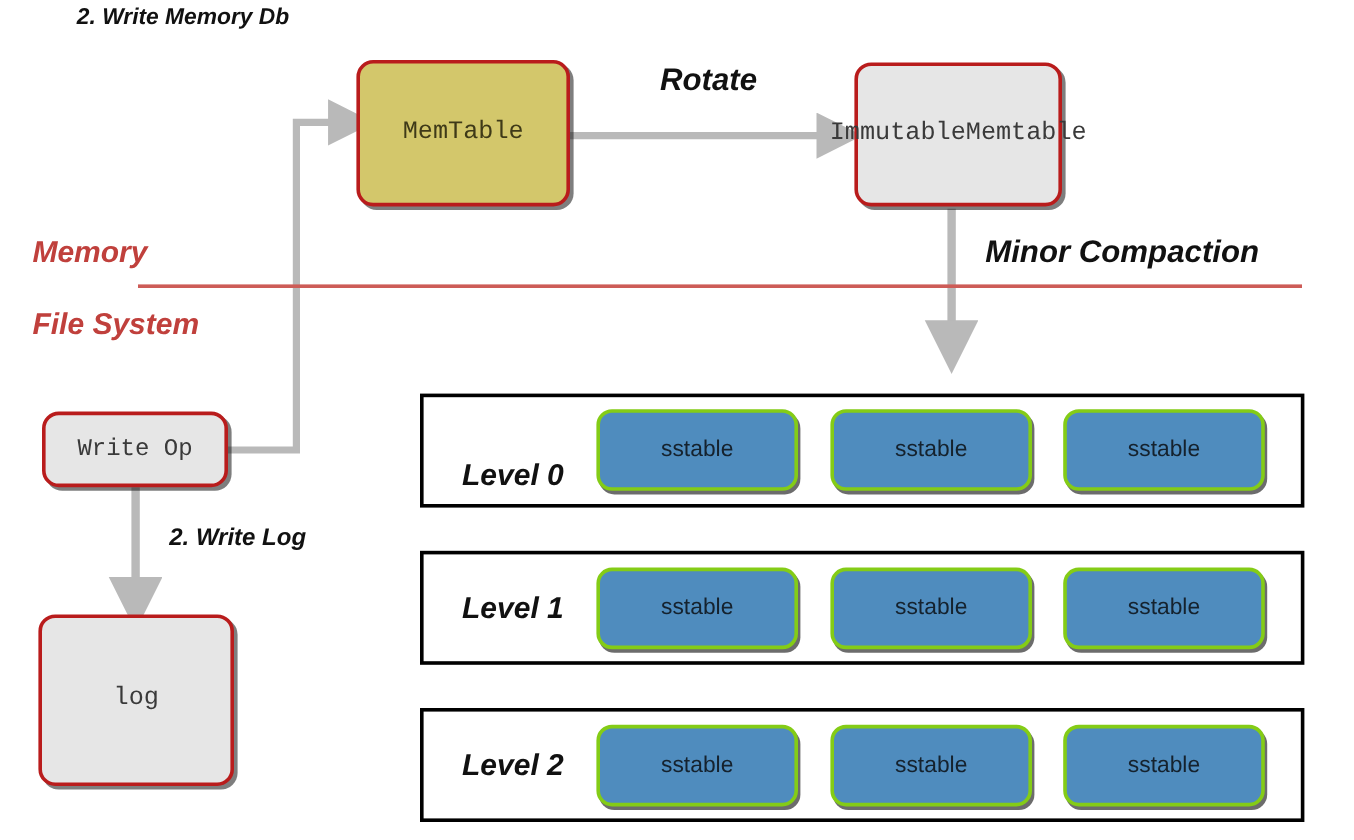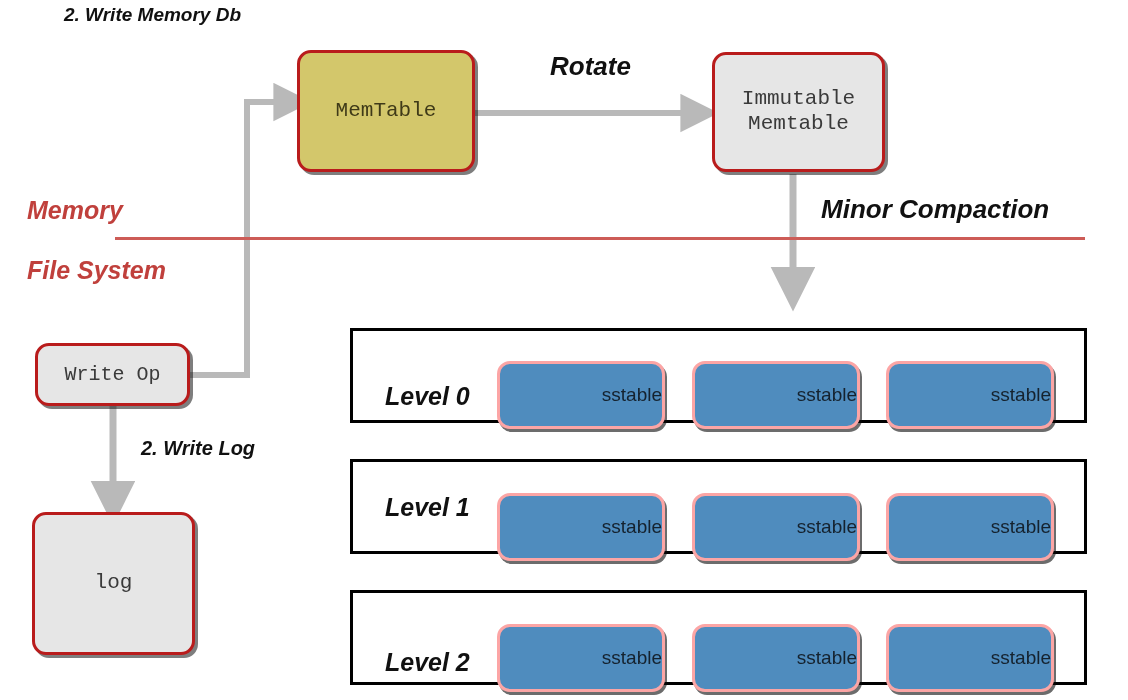--- a/index.html
+++ b/index.html
@@ -33,30 +33,29 @@
     box-shadow: 3px 3px 0 rgba(20,20,20,0.55);
   }
   .node.memtable   { background: #d3c76b; color: #3f3a18; }
   .node.gray       { background: #e6e6e6; }
 
   
   .sstable {
     position: absolute;
     box-sizing: border-box;
     background: #4f8cbe;
-    border: 3px solid #fca5a5;
+    border: 3px solid #84cc16;
     border-radius: 13px;
     display: flex;
     align-items: center;
-    justify-content: flex-end;
+    justify-content: center;
     color: #15222e;
     font-size: 19px;
     font-family: "Liberation Sans", sans-serif;
     box-shadow: 2px 3px 0 rgba(10,10,10,0.6);
-    margin-top: 20px;
   }
 
   
   .level-box {
     position: absolute;
     box-sizing: border-box;
     border: 3px solid #000000;
     background: #ffffff;
   }
   .level-label {
@@ -136,21 +135,21 @@
   <div class="anno" style="left:550px; top:51px; font-size:26px;">Rotate</div>
 
   <div class="anno" style="left:821px; top:194px; font-size:26px;">Minor Compaction</div>
 
   <div class="anno" style="left:141px; top:437px; font-size:20px;">2. Write Log</div>
 
   <div class="node memtable" style="left:297px; top:50px; width:178px; height:122px; font-size:21px;">
     <span>MemTable</span>
   </div>
 
-  <div class="node gray" style="left:712px; top:52px; width:173px; height:120px; font-size:21px; flex-direction:column;">
+  <div class="node gray" style="left:712px; top:52px; width:173px; height:120px; font-size:21px; ">
     <span>Immutable</span>
     <span>Memtable</span>
   </div>
 
   <div class="node gray" style="left:32px; top:512px; width:163px; height:143px; font-size:21px;">
     <span>log</span>
   </div>
 
   <div class="node gray" style="left:35px; top:343px; width:155px; height:63px; font-size:20px;">
     <span>Write Op</span>
@@ -174,21 +173,21 @@
     <span>sstable</span>
   </div>
   <div class="sstable" style="left:692px; top:473px; width:168px; height:68px;">
     <span>sstable</span>
   </div>
   <div class="sstable" style="left:886px; top:473px; width:168px; height:68px;">
     <span>sstable</span>
   </div>
 
   <div class="level-box" style="left:350px; top:590px; width:737px; height:95px;"></div>
-  <div class="level-label" style="left:385px; top:624px;margin-top:24px;">Level 2</div>
+  <div class="level-label" style="left:385px; top:624px;">Level 2</div>
   <div class="sstable" style="left:497px; top:604px; width:168px; height:68px;">
     <span>sstable</span>
   </div>
   <div class="sstable" style="left:692px; top:604px; width:168px; height:68px;">
     <span>sstable</span>
   </div>
   <div class="sstable" style="left:886px; top:604px; width:168px; height:68px;">
     <span>sstable</span>
   </div>
 

